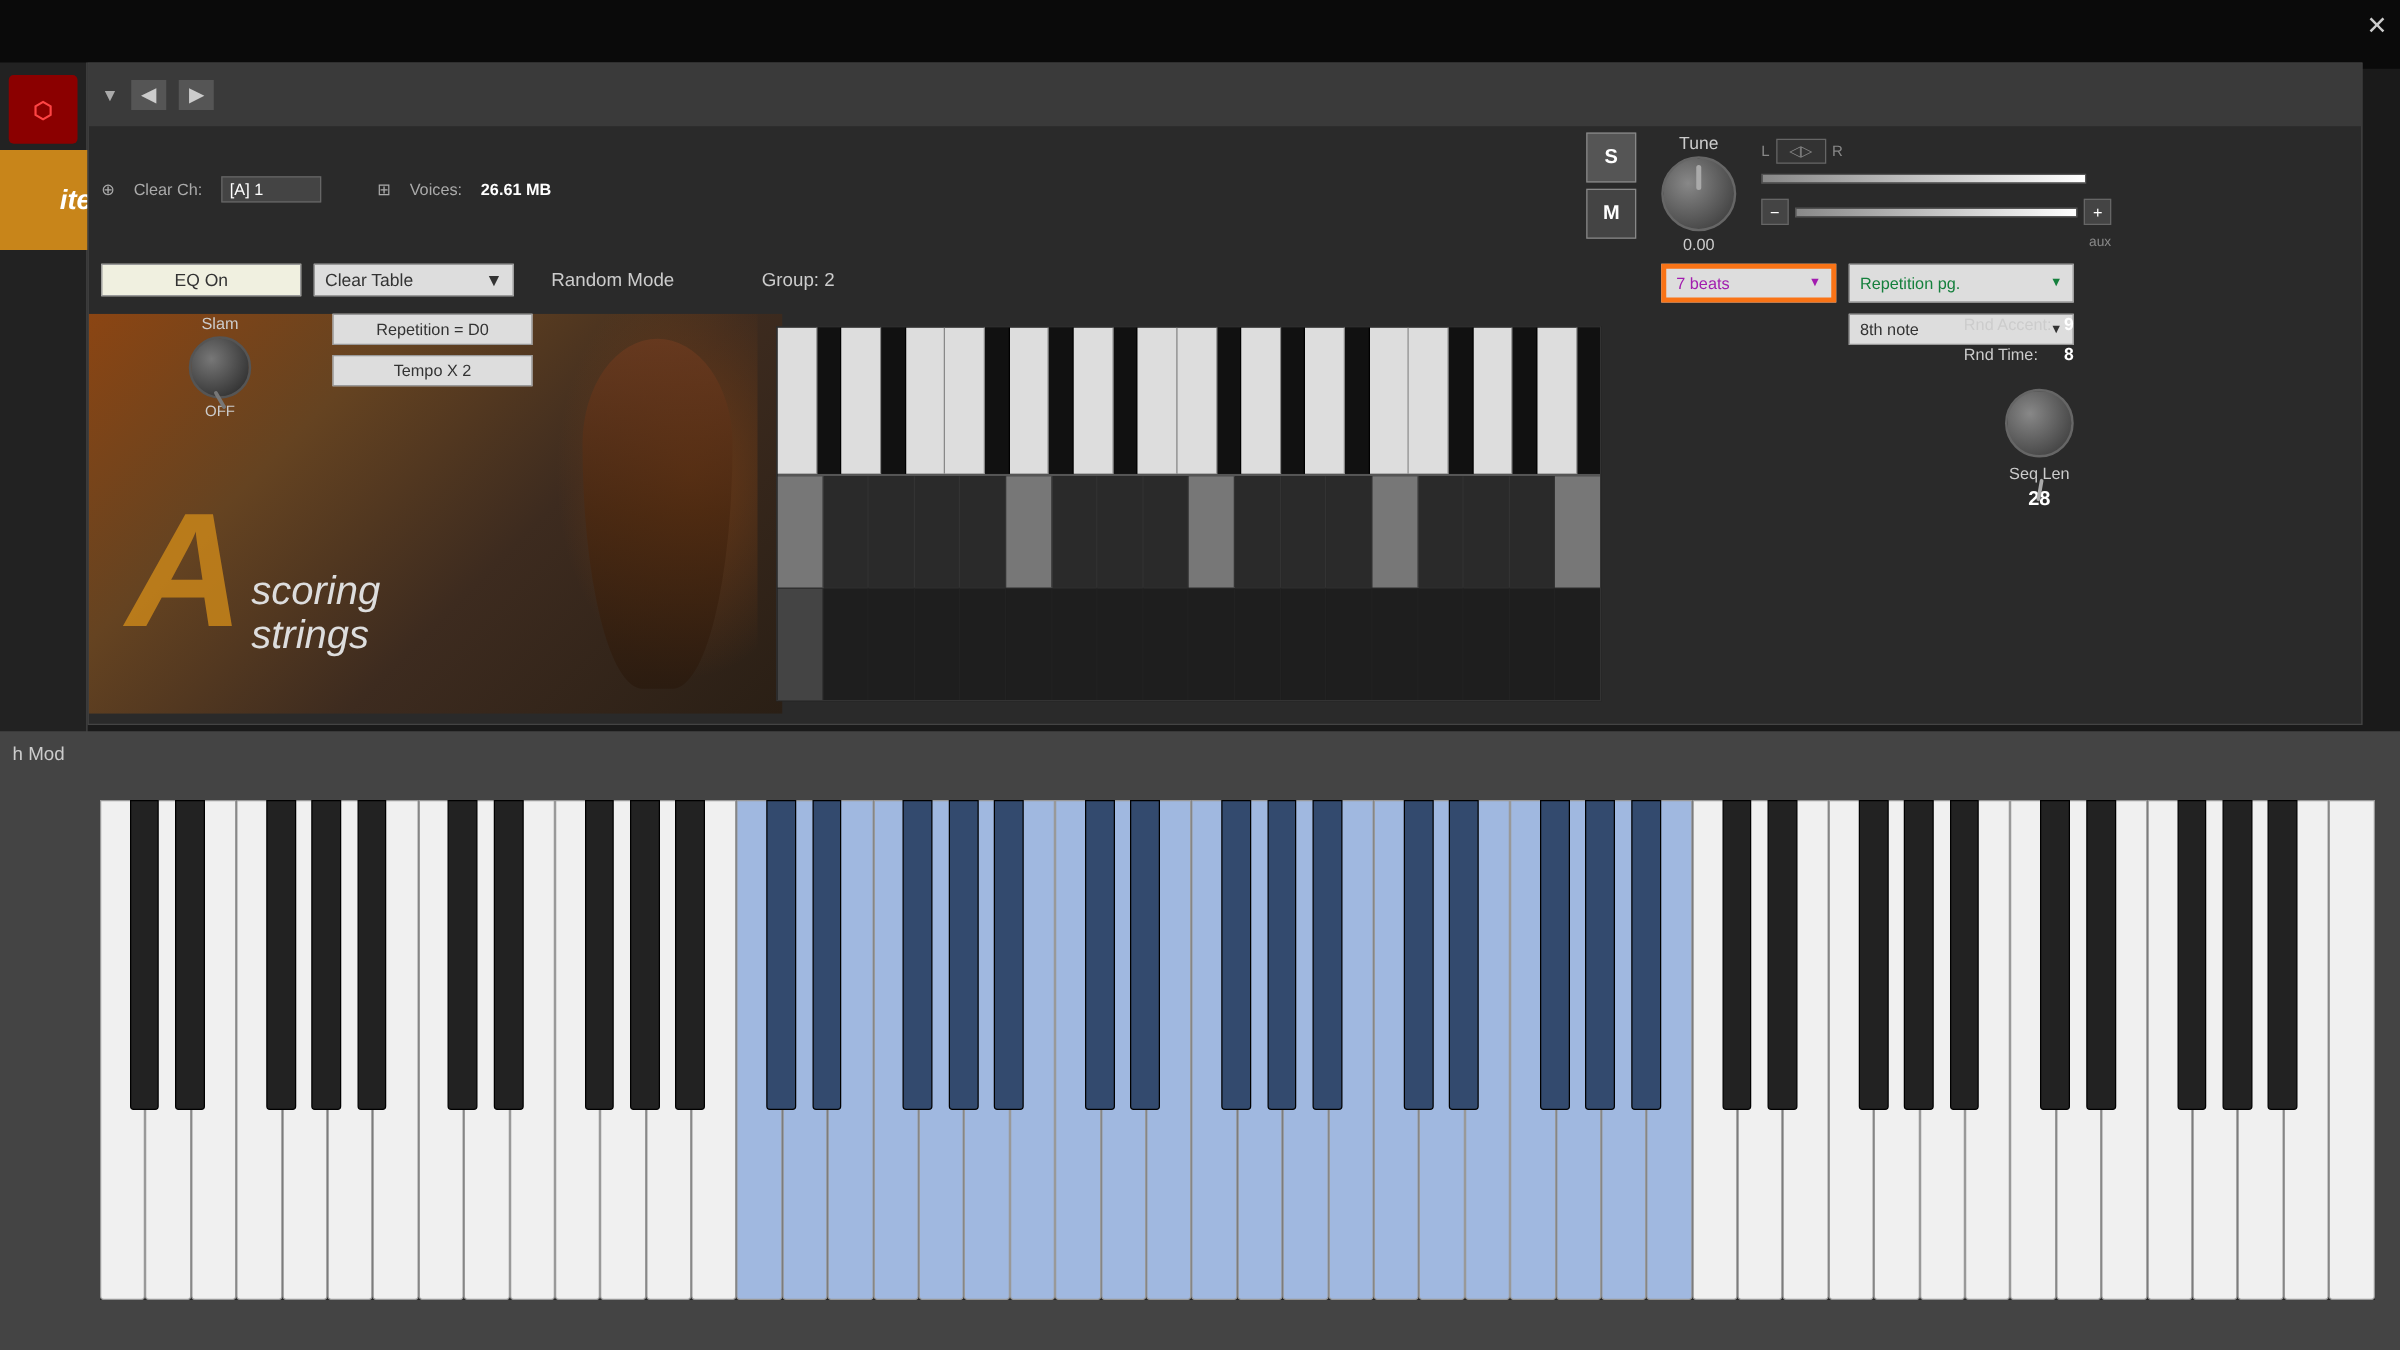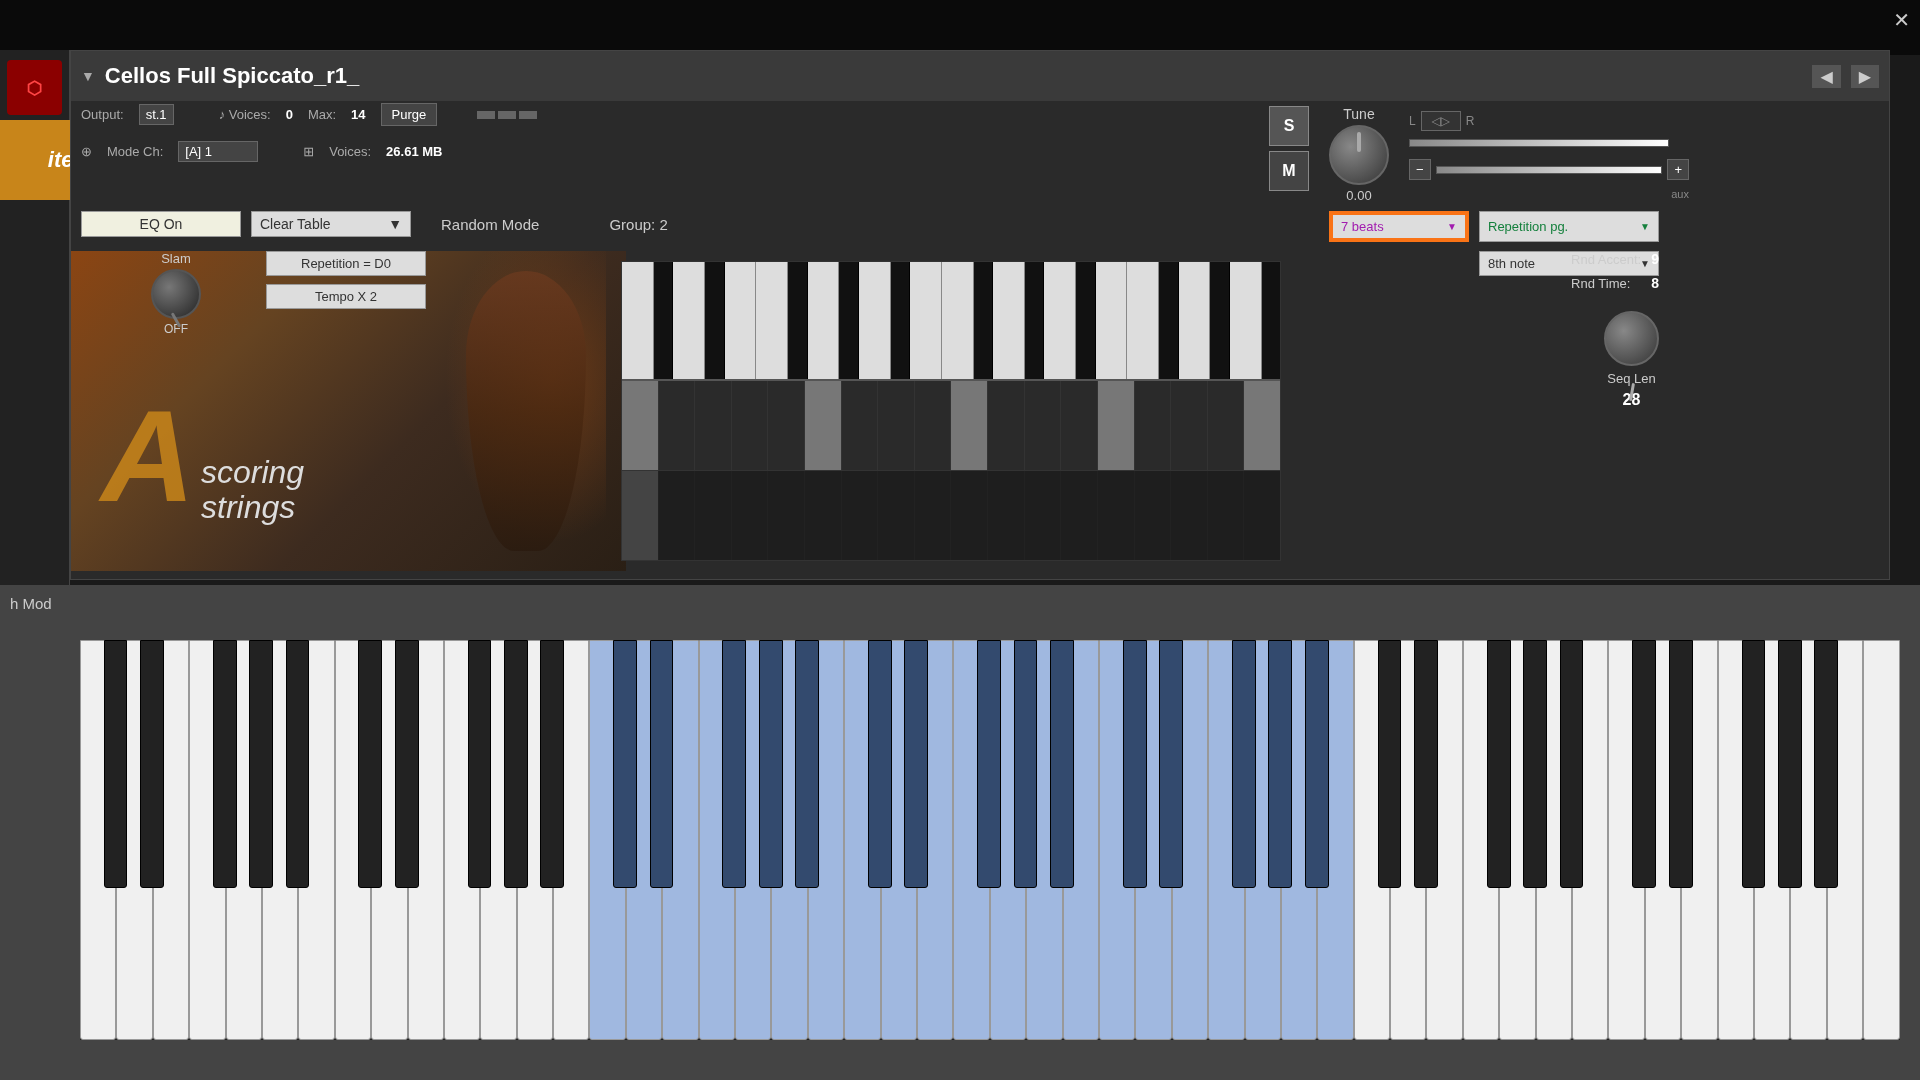--- a/index.html
+++ b/index.html
@@ -494,46 +494,28 @@
     </div>
     <div style="width:78px;height:80px;background:#c8851a;display:flex;align-items:center;justify-content:flex-end;">
       <span style="color:#fff;font-size:22px;font-style:italic;font-weight:bold;">ite</span>
     </div>
   </div>
 
   <div class="instrument-panel">
 
     <div class="header-bar">
       <span class="dropdown-arrow">▼</span>
-      <span class="instrument-title">Cellos Full Spiccato_r1_</span>
       <button class="nav-btn">◀</button>
       <button class="nav-btn">▶</button>
     </div>
 
-    <div style="position:absolute;top:52px;left:10px;display:flex;align-items:center;gap:15px;">
-      <span style="color:#aaa;font-size:13px;">Output:</span>
-      <select style="background:#444;color:#fff;border:1px solid #666;padding:2px 6px;font-size:13px;">
-        <option>st.1</option>
-      </select>
-      <span style="color:#aaa;font-size:13px;margin-left:30px;">♪ <span>Voices:</span></span>
-      <span style="color:#fff;font-size:13px;font-weight:bold;">0</span>
-      <span style="color:#aaa;font-size:13px;">Max:</span>
-      <span style="color:#fff;font-size:13px;font-weight:bold;">14</span>
-      <button class="purge-btn">Purge</button>
-      <span style="color:#aaa;font-size:13px;margin-left:10px;"></span>
-      <div class="level-bars">
-        <div class="level-bar" style="background:#666;"></div>
-        <div class="level-bar" style="background:#666;"></div>
-        <div class="level-bar" style="background:#666;"></div>
-      </div>
-    </div>
 
     <div style="position:absolute;top:90px;left:10px;display:flex;align-items:center;gap:15px;">
       <span style="color:#aaa;font-size:13px;">⊕</span>
-      <span style="color:#aaa;font-size:13px;">Mode Ch:</span>
+      <span style="color:#aaa;font-size:13px;">Clear Ch:</span>
       <select style="background:#444;color:#fff;border:1px solid #666;padding:2px 6px;font-size:13px;min-width:80px;">
         <option>[A] 1</option>
       </select>
       <span style="color:#aaa;font-size:13px;margin-left:30px;">⊞</span>
       <span style="color:#aaa;font-size:13px;">Voices:</span>
       <span style="color:#fff;font-size:13px;font-weight:bold;">26.61 MB</span>
     </div>
 
     <div style="position:absolute;top:55px;right:580px;display:flex;flex-direction:column;gap:5px;">
       <button class="s-btn">S</button>

